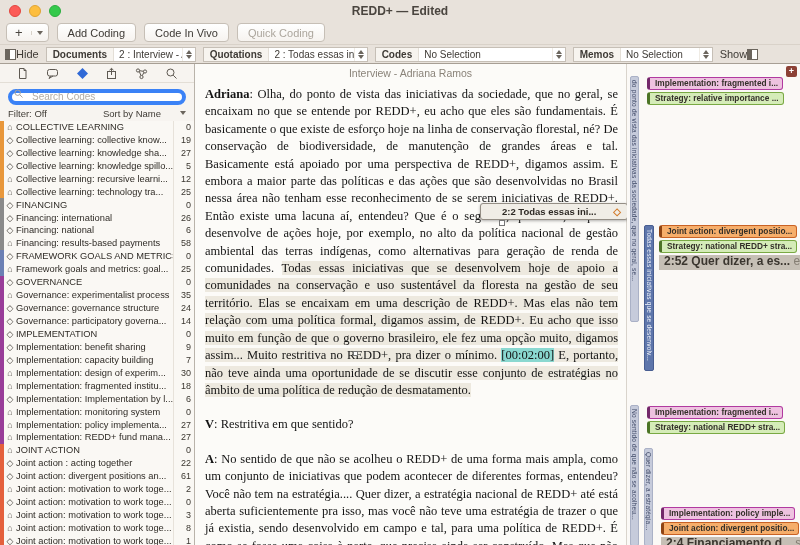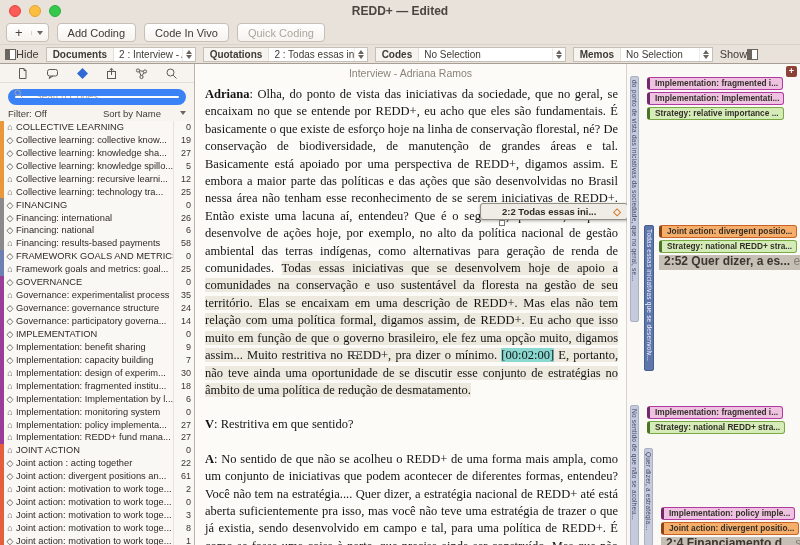--- a/index.html
+++ b/index.html
@@ -38,21 +38,21 @@
 
   
   .content{display:flex;height:483px;}
 
   
   .sidebar{width:195px;flex:none;background:#F7F4F0;border-right:1px solid #B9B3AA;display:flex;flex-direction:column;}
   .iconbar{height:19px;display:flex;align-items:center;justify-content:space-around;padding:0 8px;border-bottom:1px solid #E3DED6;flex:none;}
   .ibtn{display:flex;align-items:center;}
   .searchwrap{padding:3px 8px 2px;position:relative;flex:none;}
   .searchwrap svg{position:absolute;left:14px;top:6px;}
-  .search{width:100%;height:16px;border:7px solid #3b82f6;border-radius:8px;background:#FFF;font-size:10px;
+  .search{width:100%;height:16px;border:4px solid #3b82f6;border-radius:8px;background:#FFF;font-size:10px;
     padding:0 6px 0 20px;color:#333;outline:none;font-family:"Liberation Sans",sans-serif;text-decoration:underline;}
   .search::placeholder{color:#B3ADA4;}
   .filterrow{display:flex;justify-content:space-between;align-items:center;padding:1px 8px 2px;font-size:9.5px;color:#3F3B35;flex:none;}
   .sortctl{display:flex;align-items:center;gap:19px;}
   .codelist{flex:1;overflow:hidden;background:#FAF8F4;}
   .code-row{height:12.94px;display:flex;align-items:center;font-size:9.3px;color:#2F2B26;}
   .strip{width:4px;align-self:stretch;flex:none;}
   .cicon{width:12px;text-align:center;flex:none;font-size:9px;color:#4A453E;}
   .cname{flex:1;white-space:nowrap;overflow:hidden;}
   .ccount{flex:none;width:21px;align-self:stretch;display:flex;align-items:center;justify-content:flex-end;
@@ -458,21 +458,20 @@
     </div>
 
     <div class="marginpane">
       <div class="addbox">+</div>
       <div class="stripe light s1">do ponto de vista das iniciativas da sociedade, que no geral, se...</div>
       <div class="stripe dark s2">Todas essas iniciativas que se desenvolv...</div>
       <div class="stripe light s3">No sentido de que não se acolheu...</div>
       <div class="stripe light s4">Quer dizer, a estratégia...</div>
       <div class="lgroup g1">
           <div class="mlabel pink">Implementation: fragmented i...</div>
-          <div class="mlabel pink">Implementation: Implementati...</div>
           <div class="mlabel green">Strategy: relative importance ...</div>
         </div>
       <div class="lgroup g2">
           <div class="mlabel orange">Joint action: divergent positio...</div>
           <div class="mlabel green">Strategy: national REDD+ stra...</div>
           <div class="mtag"><span>2:52 Quer dizer, a es... </span><span class="rel">explains</span></div>
         </div>
       <div class="lgroup g3">
           <div class="mlabel pink">Implementation: fragmented i...</div>
           <div class="mlabel green">Strategy: national REDD+ stra...</div>

